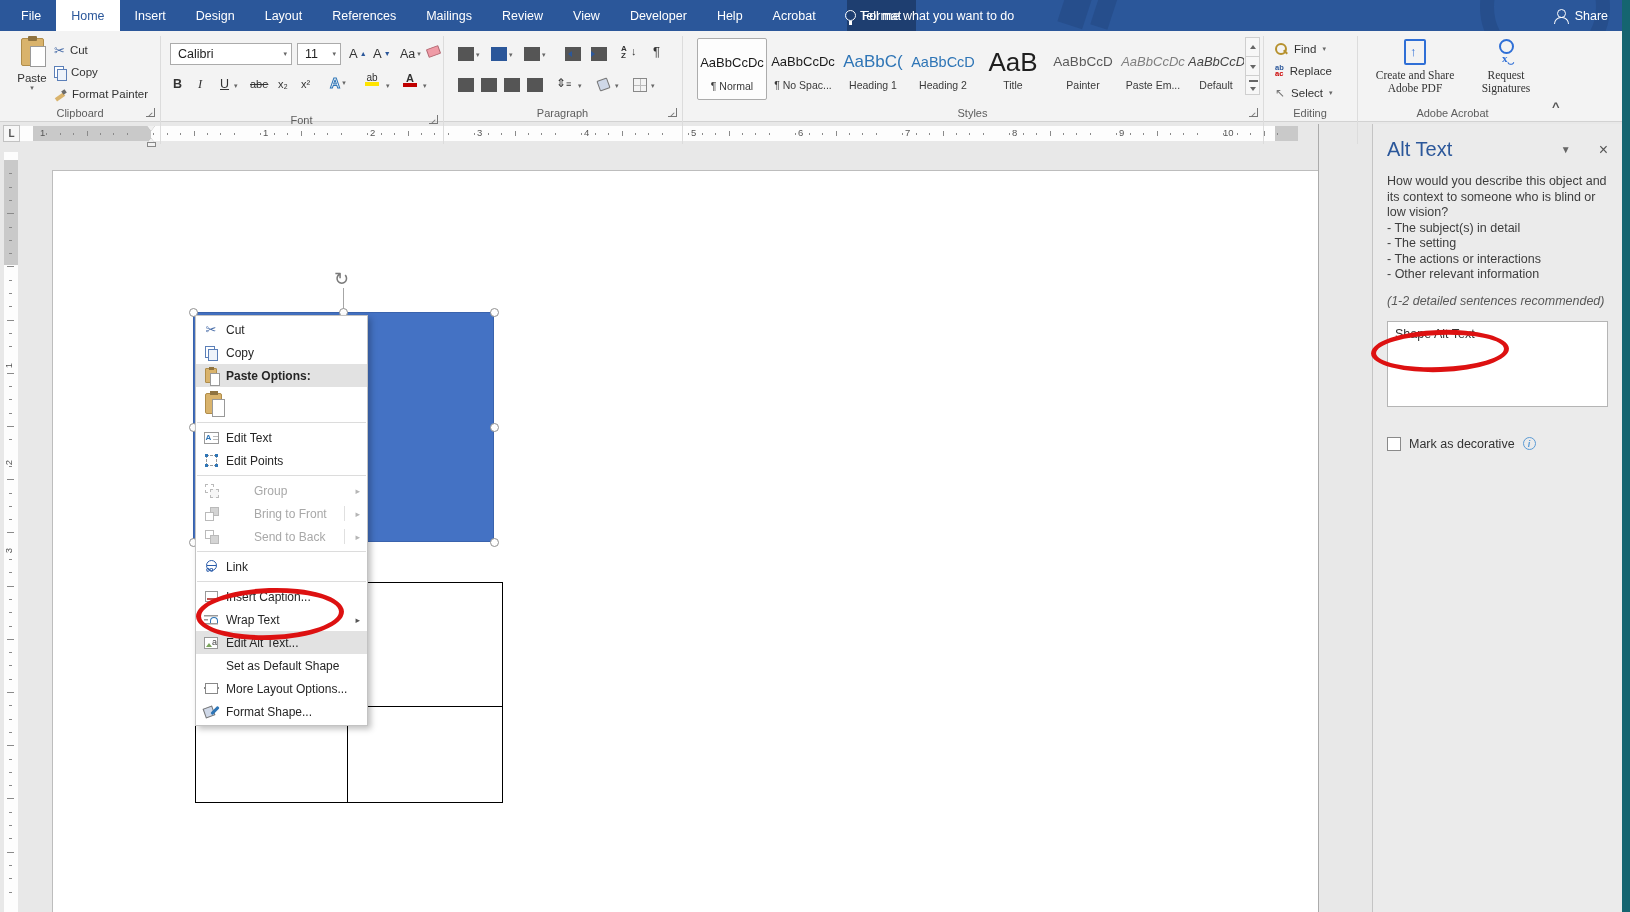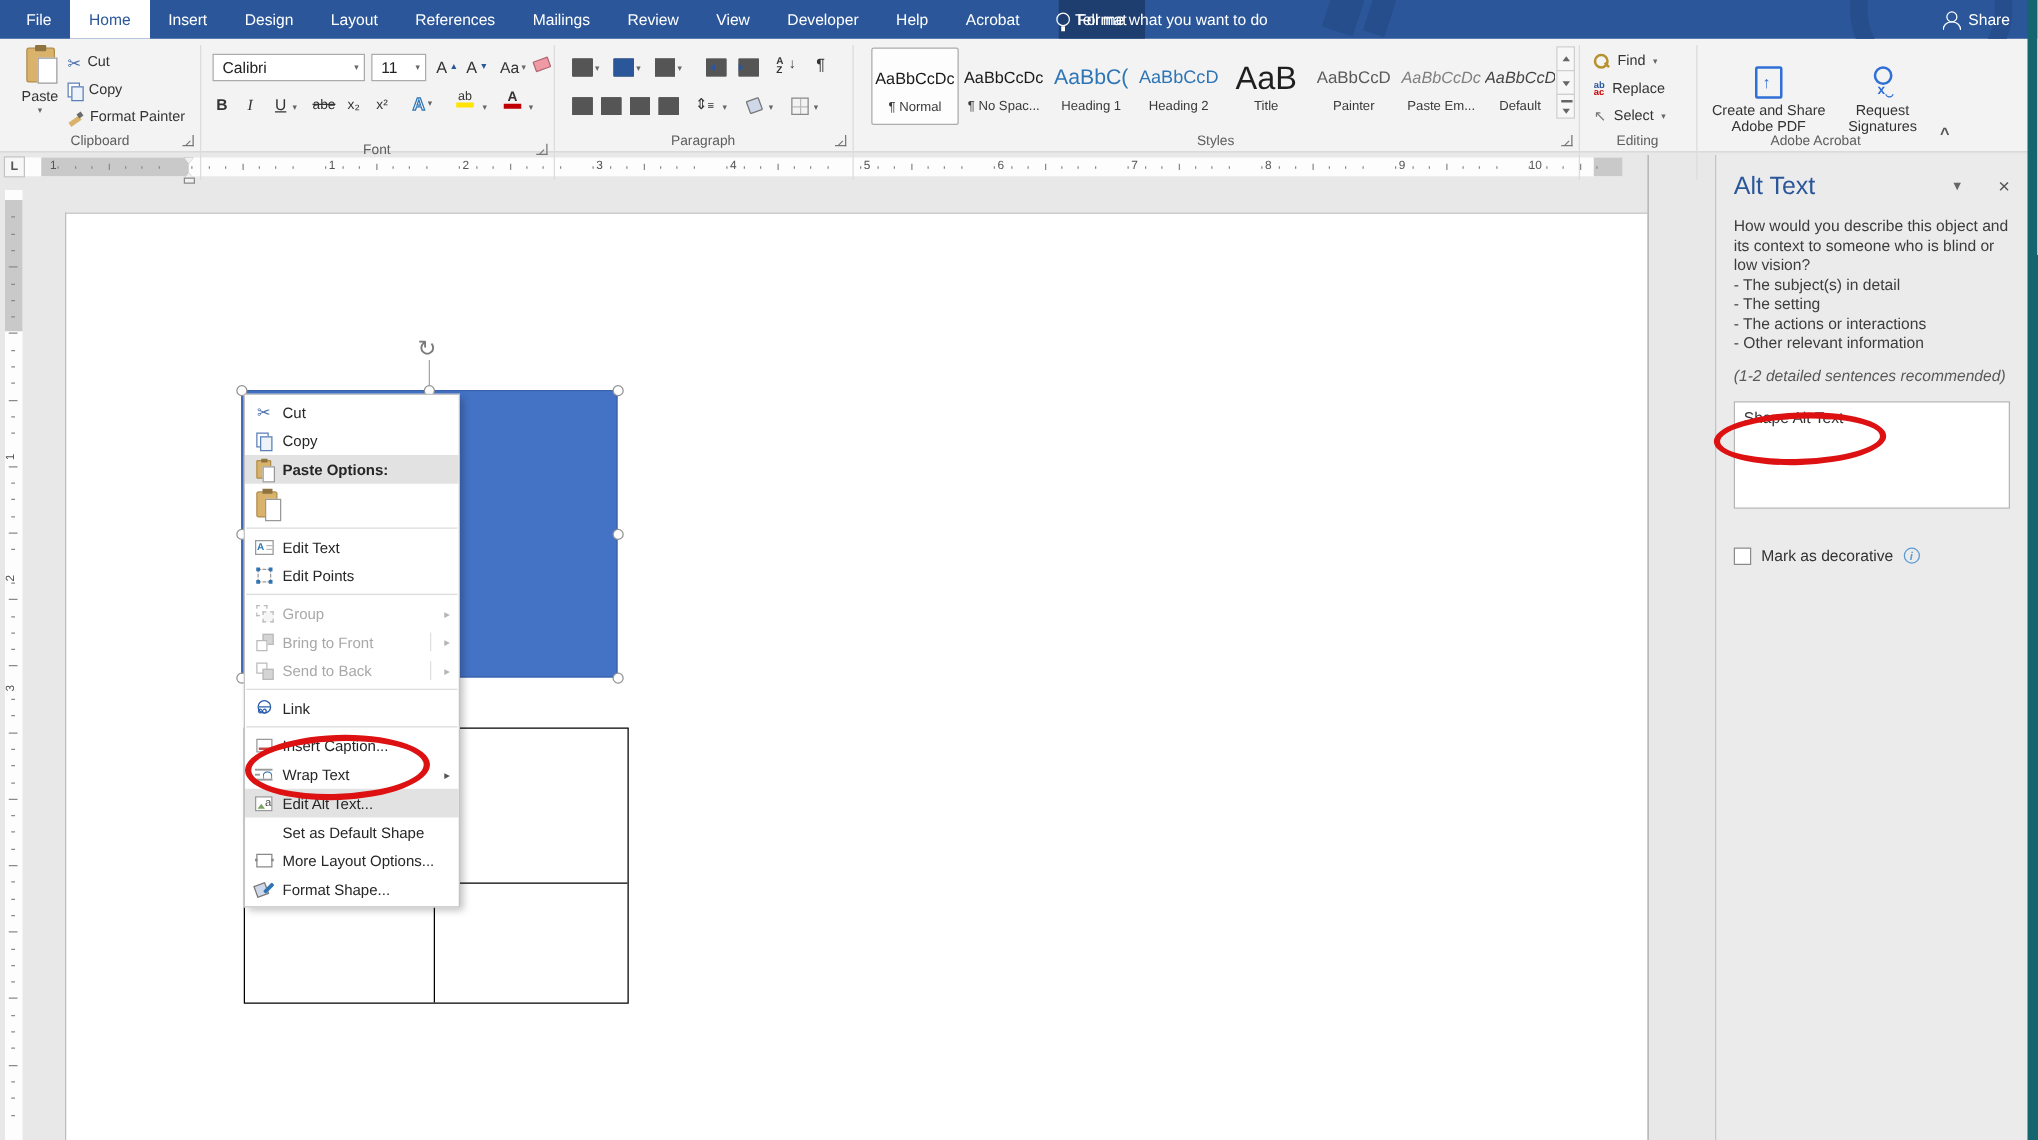--- a/index.html
+++ b/index.html
@@ -108,21 +108,21 @@
   .edit-row { position:absolute; left:12px; display:flex; align-items:center; gap:6px; height:20px; }
   .find-ico { position:relative; width:13px; height:13px; }
   .find-ico:before { content:""; position:absolute; left:0; top:0; width:8px; height:8px; border:2px solid #b6912e; border-radius:50%; }
   .find-ico:after { content:""; position:absolute; left:8px; top:8px; width:5px; height:2px; background:#b6912e; transform:rotate(45deg); }
   .repl-ico { font-size:7.5px; line-height:6.5px; font-weight:bold; }
   .repl-ico .r1 { color:#2b579a; } .repl-ico .r2 { color:#c00; }
   .sel-ico { color:#777; font-size:12px; }
 
   
   #grp-acrobat { position:absolute; left:1357px; top:0; width:191px; height:91px; }
-  .acro-btn { position:absolute; top:22px; text-align:center; font-size:11.5px; color:#333; line-height:13px; }
+  .acro-btn { position:absolute; top:8px; text-align:center; font-size:11.5px; color:#333; line-height:13px;font-family:Liberation Serif, serif; }
   .pdf-ico { position:relative; width:22px; height:26px; border:2px solid #2f6fd6; border-radius:2px; margin:0 auto 4px; }
   .pdf-ico:after { content:"↑"; position:absolute; left:4px; top:4px; color:#2f6fd6; font-weight:bold; font-size:13px; }
   .sig-ico { position:relative; width:24px; height:26px; margin:0 auto 4px; }
   .sig-ico:before { content:""; position:absolute; left:5px; top:0; width:11px; height:11px; border:2px solid #2f6fd6; border-radius:50%; }
   .sig-ico:after { content:"x‿"; position:absolute; left:8px; top:13px; color:#2f6fd6; font-size:11px; font-weight:bold; }
   .collapse-chev { position:absolute; left:1552px; top:68px; color:#555; font-size:13px; font-weight:bold; }
 
   
   #hruler { left:20px; top:126px; width:1278px; height:15px; background:#fdfdfd; z-index:5; }
   .hmargin { position:absolute; top:0; height:15px; background:#c9c9c9; }
@@ -163,21 +163,21 @@
   .ico-outline:after { content:""; position:absolute; left:0; bottom:0; width:20px; height:5px; background:#4472c4; }
   .pencil { position:absolute; left:8px; top:2px; width:11px; height:3.5px; background:#2e75b6; transform:rotate(-45deg); border-radius:1px; z-index:2; }
 
   
   #ctxmenu { left:195px; top:315px; width:173px; background:#fff; border:1px solid #c3c3c3; box-shadow:3px 3px 6px rgba(0,0,0,.25); z-index:5; padding:2px 0; }
   .cm-item { height:23px; display:flex; align-items:center; position:relative; }
   .cm-item .cm-ico { width:30px; display:flex; justify-content:center; align-items:center; flex:none; }
   .cm-label { font-size:12px; color:#262626; white-space:nowrap; }
   .cm-item.hl { background:#e2e2e2; }
   .cm-item.bold .cm-label { font-weight:bold; }
-  .cm-item.disabled .cm-label { color:#a8a8a8; }
+  .cm-item.disabled .cm-label { color:#a8a8a8;margin-left:28px; }
   .cm-sep { height:1px; background:#dcdcdc; margin:3px 1px; }
   .cm-arrow { position:absolute; right:7px; font-size:9px; color:#555; }
   .cm-item.disabled .cm-arrow { color:#b5b5b5; }
   .cm-adiv { position:absolute; right:22px; top:4px; bottom:4px; width:1px; background:#e0e0e0; }
   .cm-thumbrow { height:32px; display:flex; align-items:center; padding-left:9px; }
   .clip-sm { position:relative; width:12px; height:15px; background:#d9b36c; border:1px solid #b08d4a; border-radius:1px; }
   .clip-sm:before { content:""; position:absolute; left:3px; top:-2px; width:5px; height:3px; background:#8f7340; }
   .clip-sm:after { content:""; position:absolute; left:4px; top:4px; width:8px; height:11px; background:#fff; border:1px solid #999; }
   .clip-lg { position:relative; width:17px; height:21px; background:#d9b36c; border:1px solid #b08d4a; border-radius:2px; }
   .clip-lg:before { content:""; position:absolute; left:4px; top:-3px; width:8px; height:4px; background:#8f7340; }

